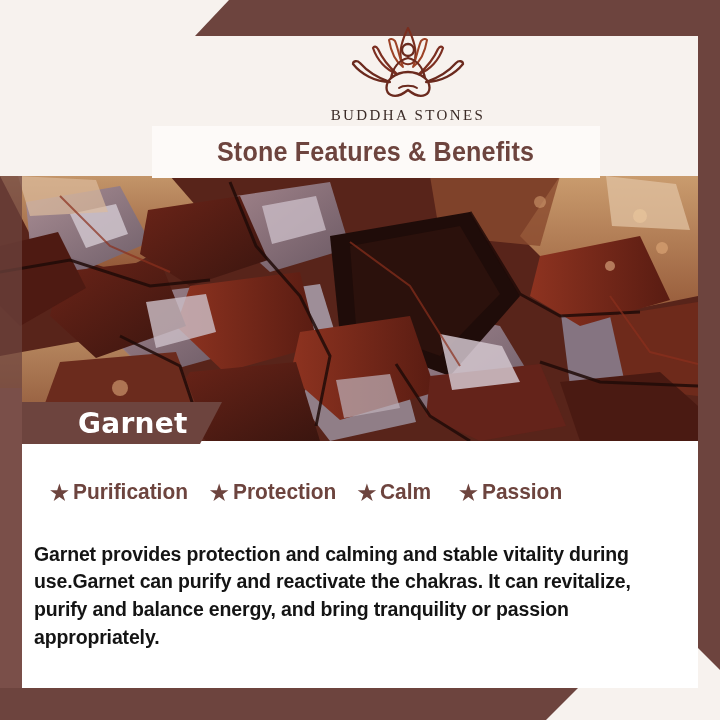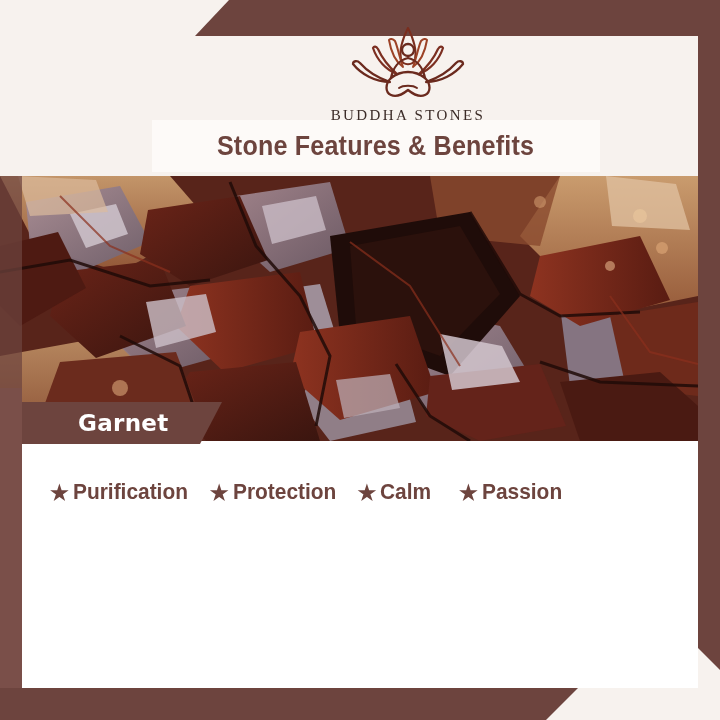--- a/index.html
+++ b/index.html
@@ -44,21 +44,21 @@
   .logo-mark{width:150px;height:78px;display:block;}
   .logo-word{
     margin-top:7px;
     font-family:"Liberation Serif", serif;
     font-size:15px;letter-spacing:2.4px;color:#3a2a26;
     font-weight:400;
   }
 
   
   .title-panel{
-    position:absolute;left:152px;top:120px;width:448px;height:52px;
+    position:absolute;left:152px;top:126px;width:448px;height:52px;
     background:#fdfaf8;
     display:flex;align-items:center;justify-content:center;
     z-index:4;
   }
   .title-text{
     font-family:"Liberation Sans Narrow","Liberation Sans",sans-serif;
     font-weight:bold;font-size:27px;color:#6d443e;
     transform:scaleX(.93);transform-origin:center;
     white-space:nowrap;letter-spacing:.2px;
   }
@@ -72,21 +72,21 @@
 
   
   .stone-banner{
     position:absolute;left:22px;top:402px;width:200px;height:42px;
     background:#6d443e;
     clip-path:polygon(0 0,100% 0,calc(100% - 22px) 100%,0 100%);
     display:flex;align-items:center;
     z-index:5;
   }
   .stone-banner-label{
-    color:#ffffff;font-size:23px;font-weight:bold;
+    color:#ffffff;font-size:28px;font-weight:bold;
     padding-left:56px;letter-spacing:.3px;
     font-family:"DejaVu Sans",sans-serif;
   }
 
   
   .content-card{
     position:absolute;left:22px;top:441px;width:676px;height:247px;
     background:#ffffff;
   }
 
@@ -266,14 +266,15 @@
       <span class="benefit-label">Calm</span>
     </div>
     <div class="gap-md"></div>
     <div class="gap-sm"></div>
     <div class="benefit">
       <span class="star">★</span>
       <span class="benefit-label">Passion</span>
     </div>
   </div>
 
+  <p class="body-text">Garnet provides protection and calming and stable vitality during use.Garnet can purify and reactivate the chakras. It can revitalize, purify and balance energy, and bring tranquility or passion appropriately.</p>
 
 </div>
 
 </body></html>

